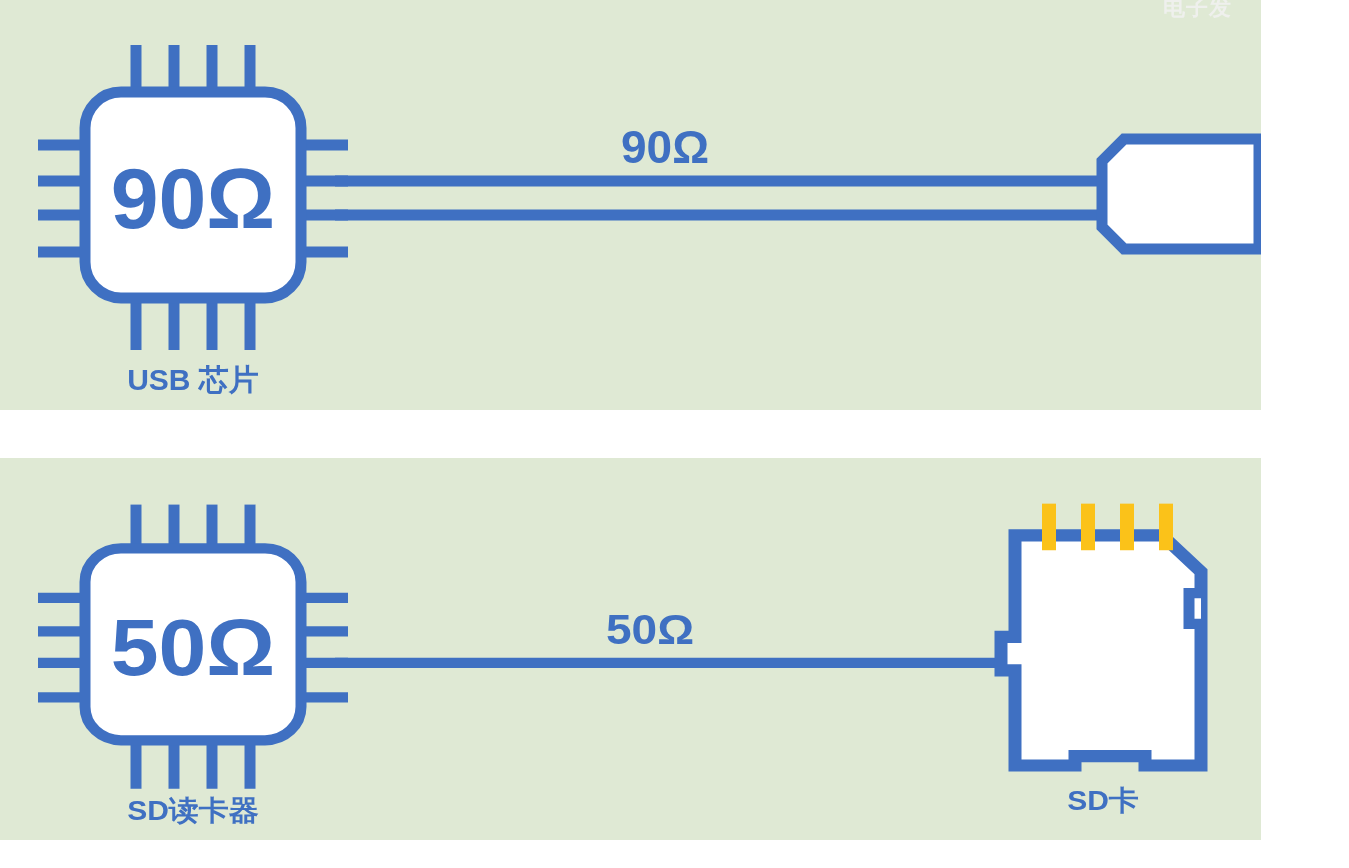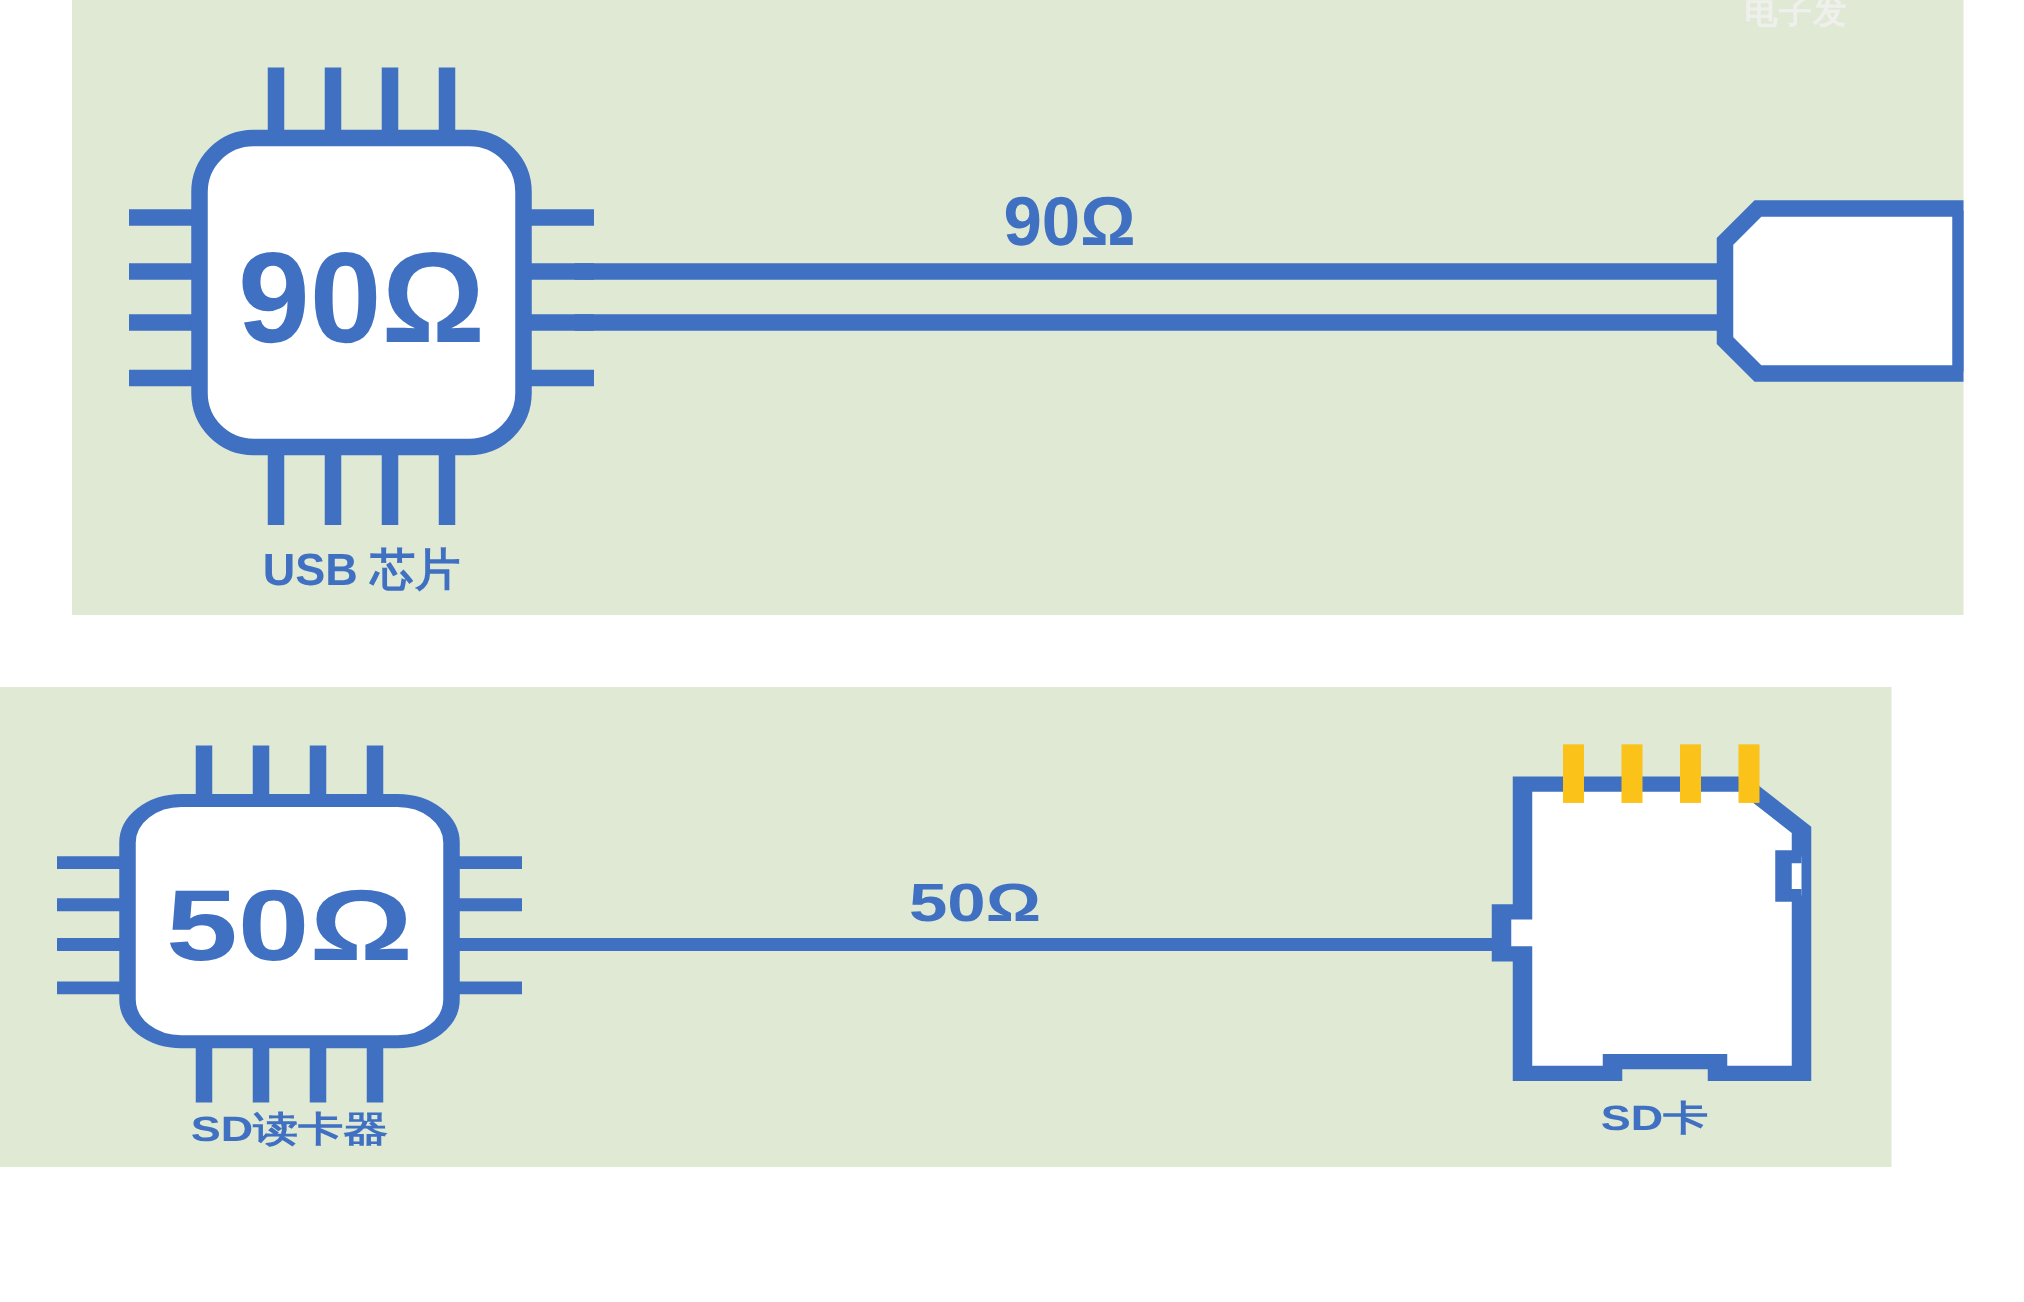--- a/index.html
+++ b/index.html
@@ -20,22 +20,22 @@
     width: 1349px;
     height: 868px;
     background: #ffffff;
   }
   .panel {
     position: absolute;
     left: 0;
     width: 1261px;
     background: #dfe9d4;
   }
-  #panel-usb  { top: 0px;   height: 410px; margin-left: 48px; }
-  #panel-sd   { top: 458px; height: 320px; }
+  #panel-usb  { top: 0px;   height: 410px; }
+  #panel-sd   { top: 458px; height: 382px; }
 
   .panel-svg {
     position: absolute;
     left: 0;
     top: 0;
     width: 100%;
     height: 100%;
     display: block;
   }
   .watermark {

